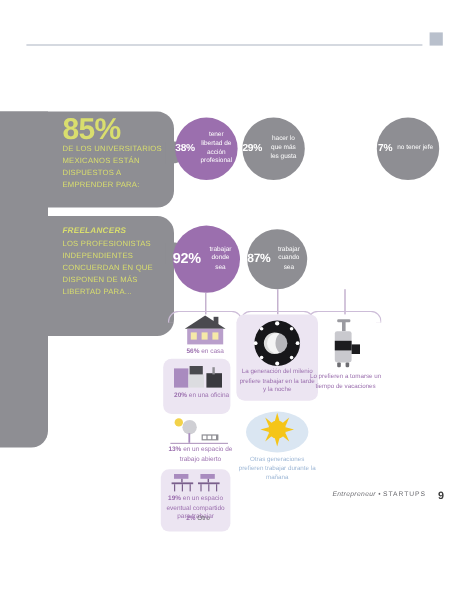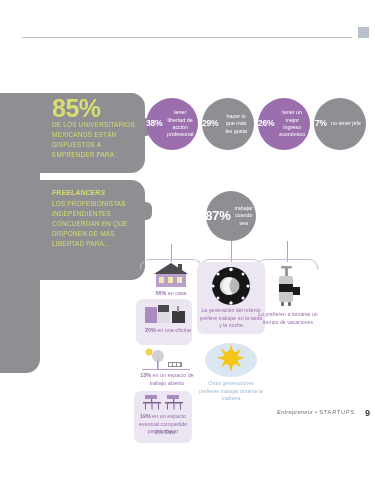--- a/index.html
+++ b/index.html
@@ -72,21 +72,21 @@
   .r1a { left: 146px; }
   .r1b { left: 202px; }
   .r1c { left: 258px; }
   .r1d { left: 314px; }
 
   .r2 { top: 188px; }
   .r2a { left: 144px; width: 56px; height: 56px; }
   .r2b { left: 206px; width: 50px; height: 50px; top: 191px; }
   .r2c { left: 262px; width: 50px; height: 50px; top: 191px; }
   .r2a .pct { font-size: 12px; }
-  .r2b .pct, .r2c .pct { font-size: 13px; }
+  .r2b .pct, .r2c .pct { font-size: 10px; }
 
   
   .stem { position: absolute; width: 1px; background: #b7a0c4; }
   .s1 { left: 171px; top: 244px; height: 18px; }
   .s2 { left: 231px; top: 241px; height: 21px; }
   .s3 { left: 287px; top: 241px; height: 21px; }
   .colbracket {
     position: absolute; border: 1px solid #cdbdd8; border-bottom: none;
     border-radius: 9px 9px 0 0;
   }
@@ -152,29 +152,29 @@
   <div class="panel-b-text">LOS PROFESIONISTAS INDEPENDIENTES CONCUERDAN EN QUE DISPONEN DE MÁS LIBERTAD PARA...</div>
 
   <div class="circle r1 r1a c-purple">
     <div class="pct">38%</div>
     <div class="lbl">tener libertad de acción profesional</div>
   </div>
   <div class="circle r1 r1b c-gray">
     <div class="pct">29%</div>
     <div class="lbl">hacer lo que más les gusta</div>
   </div>
-  <div class="circle r1 r1c c-purple">
-    <div class="pct">26%</div>
-    <div class="lbl">tener un mejor ingreso económico</div>
-  </div>
   <div class="circle r1 r1d c-gray">
     <div class="pct">7%</div>
     <div class="lbl">no tener jefe</div>
   </div>
 
+  <div class="circle r2 r2a c-purple">
+    <div class="pct">92%</div>
+    <div class="lbl">trabajar donde sea</div>
+  </div>
   <div class="circle r2 r2b c-gray">
     <div class="pct">87%</div>
     <div class="lbl">trabajar cuando sea</div>
   </div>
 
   <div class="stem s1"></div>
   <div class="stem s2"></div>
   <div class="stem s3"></div>
 
   <div class="colbracket br1"></div>

